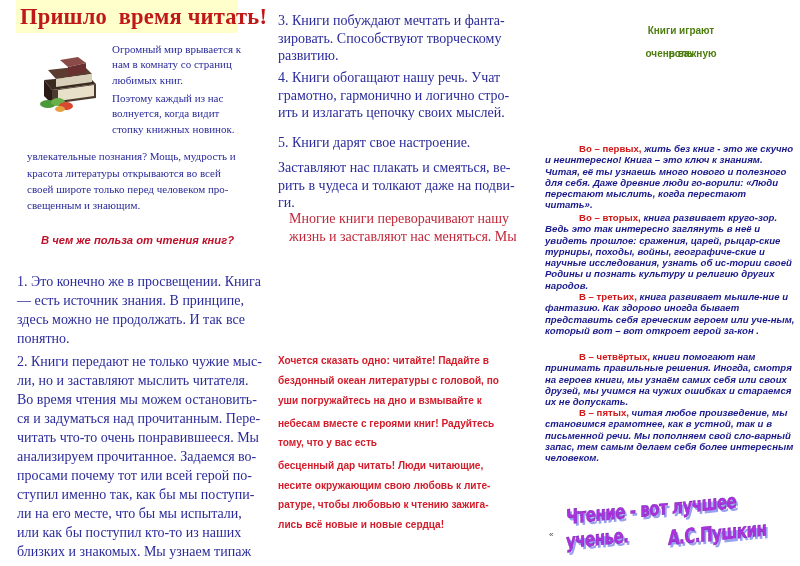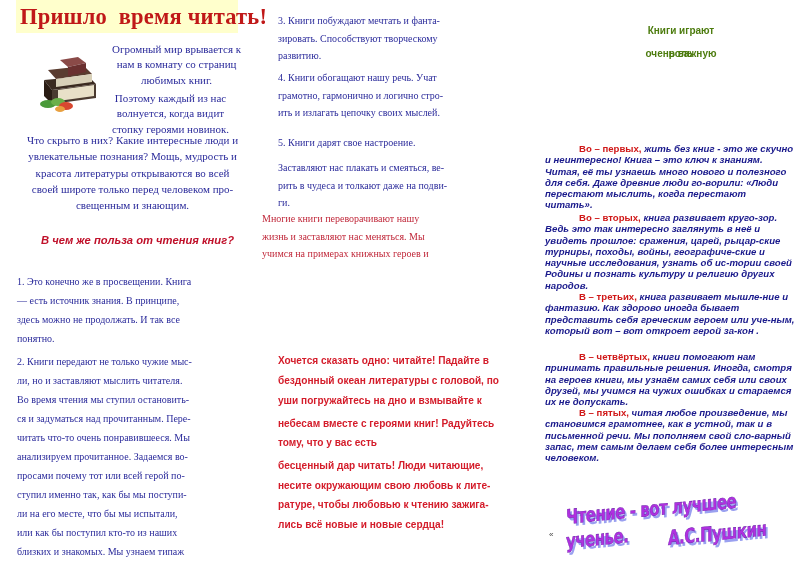--- a/index.html
+++ b/index.html
@@ -14,22 +14,22 @@
     .title-text {
       position: absolute; left: 20px; top: 4px;
       color: #c01818; font-weight: bold; font-size: 22.5px; letter-spacing: 0.2px;
       white-space: pre;
     }
 
     .blue { color: #2b2b9b; }
     .darkred { color: #c0283a; }
 
     .p { position: absolute; margin: 0; }
-    .intro { font-size: 11px; line-height: 15.3px; text-align: center; }
-    .body13 { font-size: 10px; line-height: 19px; }
+    .intro { font-size: 11px; line-height: 15.3px; }
+    .body13 { font-size: 14px; line-height: 19px; }
 
     .book {
       position: absolute; left: 34px; top: 52px; width: 70px; height: 62px;
     }
 
     .benefit-heading {
       position: absolute; left: 41px; top: 234px;
       color: #c0102a; font-weight: bold; font-style: italic; font-size: 11.2px; text-align: center;
     }
 
@@ -75,42 +75,42 @@
 </svg>
 
 <p class="p serif intro blue" style="left:112px; top:42px;">
   <span>Огромный мир врывается к</span><br>
   <span>нам в комнату со страниц</span><br>
   <span>любимых книг.</span>
 </p>
 <p class="p serif intro blue" style="left:112px; top:91px;">
   <span>Поэтому каждый из нас</span><br>
   <span>волнуется, когда видит</span><br>
-  <span>стопку героями новинок.</span>
+  <span>стопку книжных новинок.</span>
 </p>
 <p class="p serif intro blue" style="left:27px; top:132px; line-height:16.3px;">
-  <span>Что скрыто в них? Какие интересные люди и</span><br>
+  <br>
   <span>увлекательные познания?  Мощь, мудрость и</span><br>
   <span>красота литературы открываются во всей</span><br>
   <span>своей широте только перед человеком про-</span><br>
   <span>свещенным и знающим.</span>
 </p>
 
 <div class="benefit-heading sans">В чем же польза от чтения книг?</div>
 
 <p class="p serif body13 blue" style="left:17px; top:272px;">
   <span>1. Это конечно же в просвещении. Книга</span><br>
   <span>— есть источник знания. В принципе,</span><br>
   <span>здесь можно не продолжать. И так все</span><br>
   <span>понятно.</span>
 </p>
 <p class="p serif body13 blue" style="left:17px; top:352px;">
   <span>2. Книги передают не только чужие мыс-</span><br>
   <span>ли, но и заставляют мыслить читателя.</span><br>
-  <span>Во время чтения мы ступил остановить-</span><br>
+  <span>Во время чтения мы можем остановить-</span><br>
   <span>ся и задуматься над прочитанным. Пере-</span><br>
   <span>читать что-то очень понравившееся. Мы</span><br>
   <span>анализируем прочитанное. Задаемся во-</span><br>
   <span>просами почему тот или всей герой по-</span><br>
   <span>ступил именно так, как бы мы поступи-</span><br>
   <span>ли на его месте, что бы мы испытали,</span><br>
   <span>или как бы поступил кто-то из наших</span><br>
   <span>близких и знакомых. Мы узнаем типаж</span>
 </p>
 
@@ -123,24 +123,24 @@
   <span>4. Книги обогащают нашу речь. Учат</span><br>
   <span>грамотно, гармонично и логично стро-</span><br>
   <span>ить и излагать цепочку своих мыслей.</span>
 </p>
 <p class="p serif body13 blue" style="left:278px; top:133px;">5. Книги дарят свое настроение.</p>
 <p class="p serif body13 blue" style="left:278px; top:159px; line-height:17.5px;">
   <span>Заставляют нас плакать и смеяться, ве-</span><br>
   <span>рить в чудеса и толкают даже на подви-</span><br>
   <span>ги.</span>
 </p>
-<p class="p serif body13 darkred" style="left:262px; top:210px; line-height:17.6px;">
+<p class="p serif body13 darkred" style="left:289px; top:210px; line-height:17.6px;">
   <span>Многие книги переворачивают нашу</span><br>
   <span>жизнь и заставляют нас меняться. Мы</span><br>
-  <span>учимся на примерах книжных героев и</span><br>
+  <br>
 </p>
 
 <p class="p sans red-bold" style="left:278px; top:351px; line-height:20px;">
   <span>Хочется сказать одно: читайте! Падайте в</span><br>
   <span>бездонный океан литературы с головой, по</span><br>
   <span>уши погружайтесь на дно и взмывайте к</span>
 </p>
 <p class="p sans red-bold" style="left:278px; top:414px; line-height:19px;">
   <span>небесам вместе с героями книг! Радуйтесь</span><br>
   <span>тому, что у вас есть</span>

